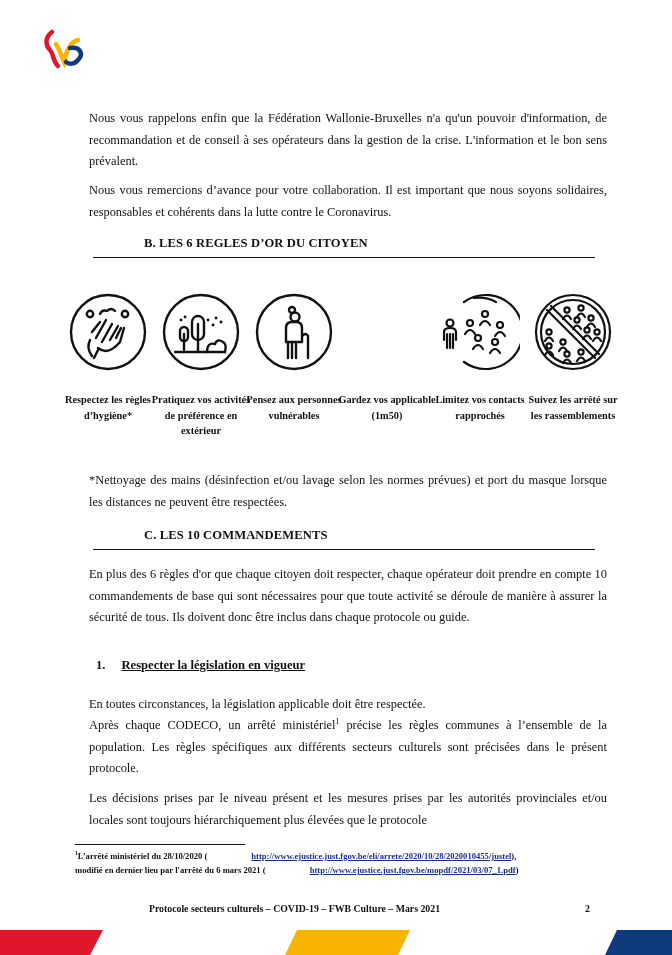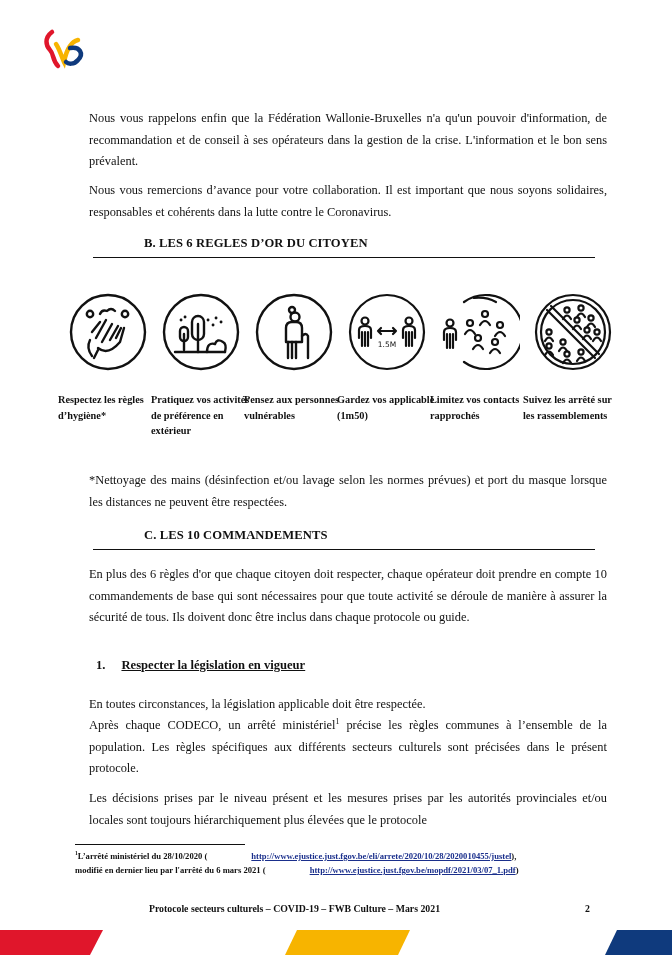--- a/index.html
+++ b/index.html
@@ -14,21 +14,21 @@
 
   .para { position:absolute; left:89px; width:518px; font-size:12.4px; line-height:21.5px;
           text-align:justify; font-family:"Liberation Serif", serif; }
   .para.last-left { text-align:left; }
   .heading { position:absolute; left:96px; font-weight:bold; font-size:12.6px; font-family:"Liberation Serif", serif; letter-spacing:0.1px;margin-left:48px; }
   .rule { position:absolute; left:93px; width:502px; height:1px; background:#111; }
 
   .icons-row { position:absolute; left:68px; top:292px; width:548px; height:80px; }
   .icon-cell { position:absolute; top:0; width:80px; height:80px; }
   .captions { position:absolute; left:68px; top:392px; width:548px; }
-  .caption { position:absolute; top:0; width:100px; text-align:left; font-weight:bold;
+  .caption { position:absolute; top:0; width:100px; text-align:center; font-weight:bold;
              font-size:10.3px; line-height:15.5px; font-family:"Liberation Serif", serif; }
 
   .sub-heading { position:absolute; left:96px; top:658px; font-weight:bold; font-size:12.6px; font-family:"Liberation Serif", serif; }
   .sub-heading .u { text-decoration:underline; margin-left:16px; }
 
   .fn-rule { position:absolute; left:75px; top:844px; width:170px; height:1px; background:#111; }
   .footnote { position:absolute; left:75px; top:849px; width:540px; font-size:8.6px; line-height:14px;
               font-weight:bold; font-family:"Liberation Serif", serif; }
   .footnote a { color:#1a2f8c; text-decoration:underline;padding-left:44px; }
   sup { font-size:0.65em; line-height:0; }
@@ -85,31 +85,20 @@
     <svg width="80" height="80" viewBox="0 0 80 80" fill="none" stroke="#111" stroke-width="2.4" stroke-linecap="round" stroke-linejoin="round">
       <circle cx="40" cy="40" r="37"></circle>
       <circle cx="38" cy="18" r="3"></circle>
         <circle cx="41" cy="25" r="4.5"></circle>
       <path d="M32 50 V36 q0 -6 6 -6 h4 q6 0 6 6 V50 z"></path>
       <path d="M34 50 V66 M38 50 V66 M42 50 V66"></path>
       <path d="M48 44 q4 -4 6 0 V66"></path>
     </svg>
   </div>
 
-  <div class="icon-cell" style="left:279px;">
-    <svg width="80" height="80" viewBox="0 0 80 80" fill="none" stroke="#111" stroke-width="2.2" stroke-linecap="round" stroke-linejoin="round">
-      <circle cx="40" cy="40" r="37"></circle>
-      <circle cx="18" cy="29" r="3.5"></circle>
-        <path d="M12 46 V38 q0 -4 6 -4 q6 0 6 4 V46 M15 40 V54 M18 40 V54 M21 40 V54"></path>
-      <circle cx="62" cy="29" r="3.5"></circle>
-        <path d="M56 46 V38 q0 -4 6 -4 q6 0 6 4 V46 M59 40 V54 M62 40 V54 M65 40 V54"></path>
-      <path d="M31 39 H49 M34 36 l-3 3 l3 3 M46 36 l3 3 l-3 3"></path>
-    </svg>
-    <div style="position:absolute;left:0;top:48px;width:80px;text-align:center;font-family:'DejaVu Sans',sans-serif;font-size:7.5px;">1.5M</div>
-  </div>
 
   <div class="icon-cell" style="left:372px;">
     <svg width="80" height="80" viewBox="0 0 80 80" fill="none" stroke="#111" stroke-width="2.2" stroke-linecap="round" stroke-linejoin="round">
       <path d="M24 10 A37 37 0 1 1 24 70"></path>
       <path d="M34 6 A37 37 0 0 1 56 10"></path>
       <circle cx="10" cy="31" r="3.5"></circle>
         <path d="M4 48 V40 q0 -4 6 -4 q6 0 6 4 V48 M7 42 V56 M10 42 V56 M13 42 V56"></path>
       <circle cx="30" cy="31" r="3"></circle>
         <path d="M25 42 q5 -8 10 0"></path>
       <circle cx="45" cy="22" r="3"></circle>

